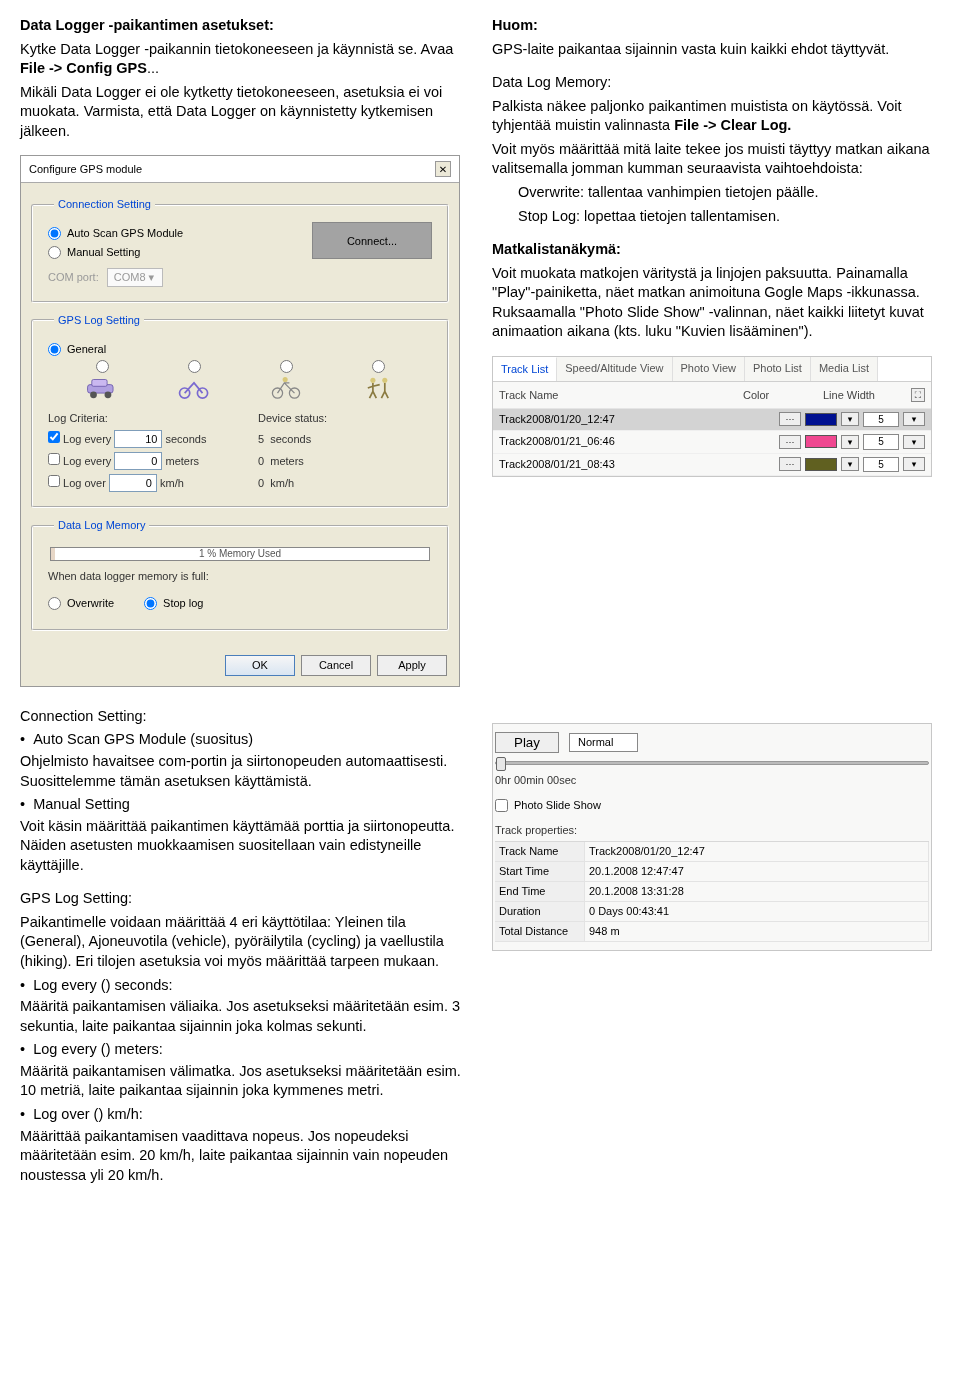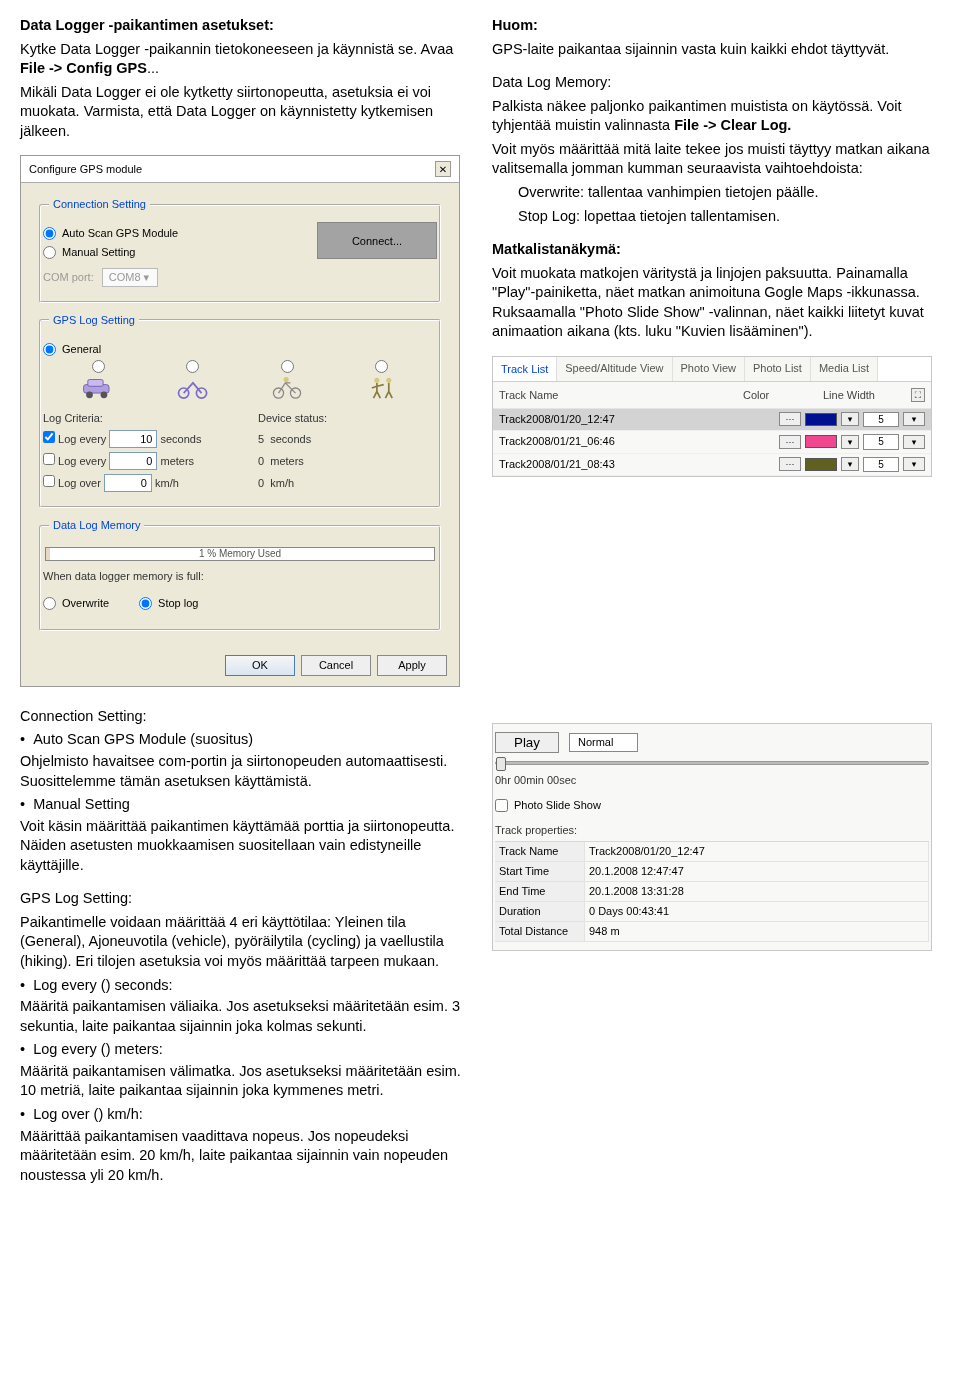--- a/index.html
+++ b/index.html
@@ -9,21 +9,21 @@
 b{font-weight:700}
 p{margin-bottom:4px}
 .sect{margin-bottom:14px}
 .sectL{margin-bottom:14px}
 
 
 .dlg{border:1px solid #999;background:#ece9d8;width:440px;font-size:11px;color:#000;margin-top:10px}
 .dlgtitle{background:#fff;border-bottom:1px solid #aaa;padding:5px 8px;display:flex;justify-content:space-between;align-items:center}
 .dlgtitle .x{width:16px;height:16px;border:1px solid #999;background:#ece9d8;display:flex;align-items:center;justify-content:center;font-size:10px}
 .dlgbody{padding:8px 10px}
-fieldset.box{border:2px groove #fff;border-radius:3px;padding:10px 2px 14px;margin:6px 8px 10px;position:relative}
+fieldset.box{border:2px groove #fff;border-radius:3px;padding:10px 15px 14px;margin:6px 0 10px;position:relative}
 fieldset.box legend{color:#0046d5;padding:0 4px;font-size:11px;margin-left:6px}
 .radio{display:flex;align-items:center;gap:6px;margin:4px 0}
 .radio input{margin:0}
 .connectrow{display:flex;justify-content:space-between;align-items:flex-start}
 .connectbtn{min-width:120px;height:37px;border:1px solid #888;background:#a3a3a3;padding:2px 18px;font-size:11px}
 .comrow{display:flex;align-items:center;gap:8px;margin-top:8px;color:#9a9a9a}
 .comsel{border:1px solid #bbb;background:#fafafa;padding:1px 6px;min-width:56px;color:#999}
 .logicons{display:flex;justify-content:space-between;width:100%;margin:2px 0 10px;padding:0 8px}
 .logicons .ic{display:flex;flex-direction:column;align-items:center;gap:2px;width:25%}
 .logicons .ic svg{width:34px;height:26px}
@@ -80,21 +80,21 @@
 </style>
 </head>
 <body>
 
 <div class="cols">
 
   <div class="col">
     <div class="sect">
       <p><b>Data Logger -paikantimen asetukset:</b></p>
       <p><span>Kytke Data Logger -paikannin tietokoneeseen ja käynnistä se. Avaa </span><b>File -&gt; Config GPS</b><span>...</span></p>
-      <p>Mikäli Data Logger ei ole kytketty siirtonopeutta, asetuksia ei voi muokata. Varmista, että Data Logger on käynnistetty kytkemisen jälkeen.</p>
+      <p>Mikäli Data Logger ei ole kytketty tietokoneeseen, asetuksia ei voi muokata. Varmista, että Data Logger on käynnistetty kytkemisen jälkeen.</p>
     </div>
 
     <div class="dlg">
       <div class="dlgtitle">
         <span>Configure GPS module</span>
         <span class="x">✕</span>
       </div>
       <div class="dlgbody">
         <fieldset class="box">
           <legend>Connection Setting</legend>

